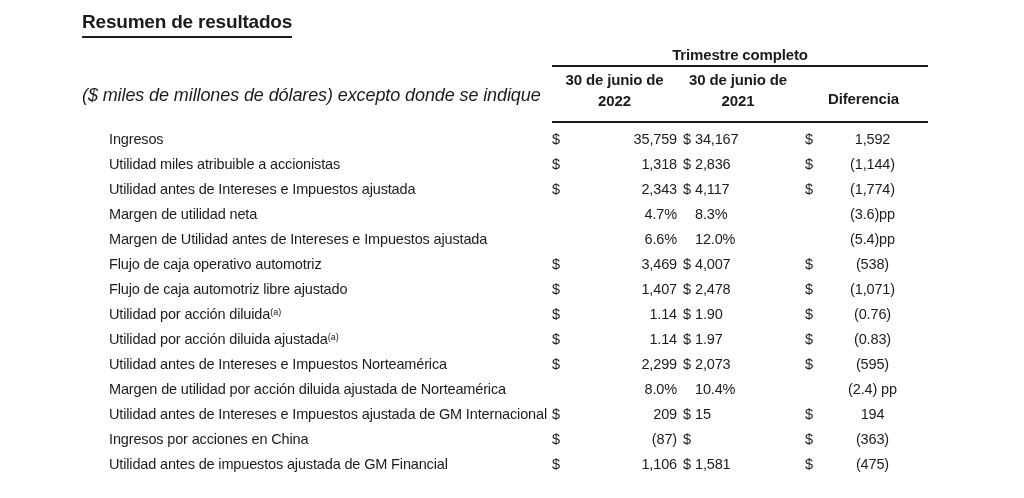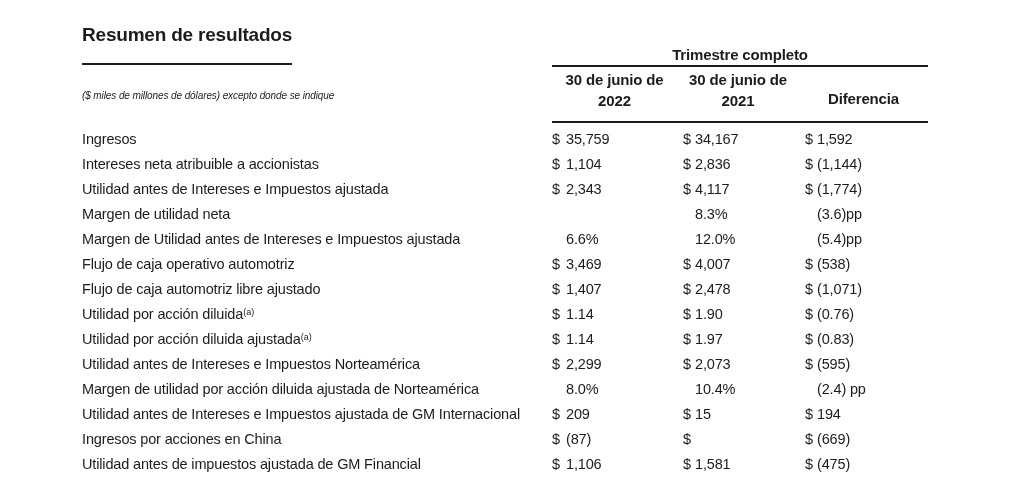--- a/index.html
+++ b/index.html
@@ -2,55 +2,55 @@
 <html><head>
 <meta charset="utf-8">
 <style>
   html,body{margin:0;padding:0;background:#ffffff;}
   .page{
     position:relative;width:1024px;height:498px;background:#ffffff;
     font-family:"Liberation Sans","DejaVu Sans",sans-serif;
     color:#1c1c1c;overflow:hidden;
   }
   .title{position:absolute;left:82px;top:11px;font-size:19px;font-weight:bold;letter-spacing:-0.2px;}
-  .title-inner{display:inline-block;padding-bottom:17px;border-bottom:2px solid #1c1c1c;margin-top:13px;}
+  .title-inner{display:inline-block;padding-bottom:3px;border-bottom:2px solid #1c1c1c;}
 
   .table{position:absolute;left:82px;top:45px;width:846px;font-size:14.5px;letter-spacing:-0.15px;}
   .grid{display:grid;grid-template-columns:470px 14px 111px 18px 104px 18px 111px;}
 
   
   .header{grid-template-rows:22px 56px;}
   .group-cell{
     grid-column:2/8;grid-row:1;text-align:left;font-weight:bold;
     display:flex;align-items:flex-end;justify-content:center;
     border-bottom:2px solid #1c1c1c;padding-bottom:2px;font-size:15px;
   }
   .sub-cell{
     grid-column:1;grid-row:2;align-self:center;
-    font-style:italic;font-size:10px;letter-spacing:-0.1px;
+    font-style:italic;font-size:18px;letter-spacing:-0.1px;
   }
   .colhdr{
     grid-row:2;font-weight:bold;text-align:center;font-size:15px;
     border-bottom:2px solid #1c1c1c;line-height:21px;padding-top:2px;
   }
   .c2022{grid-column:2/4;}
   .c2021{grid-column:4/6;}
   .cdiff{grid-column:6/8;display:flex;align-items:center;justify-content:center;padding-top:9px;}
 
   
   .tbody{padding-top:4px;}
   .row{height:25px;line-height:25px;white-space:nowrap;}
-  .c-label{grid-column:1;overflow:visible;}
+  .c-label{grid-column:1;overflow:visible;margin-left:27px;}
   .c-d{padding-left:6px;text-align:left;}
   .c-d1{grid-column:2;padding-left:0;}
-  .c-v1{grid-column:3;text-align:left;}
+  .c-v1{grid-column:3;text-align:right;}
   .c-d2{grid-column:4;}
   .c-v2{grid-column:5;}
   .c-d3{grid-column:6;}
-  .c-diff{grid-column:7;text-align:left;}
+  .c-diff{grid-column:7;text-align:center;}
   sup{font-size:9px;line-height:0;vertical-align:4px;letter-spacing:0;}
 </style>
 </head>
 <body>
 
 <div class="page">
 
   <div class="title">
     <span class="title-inner">Resumen de resultados</span>
   </div>
@@ -76,42 +76,43 @@
     <div class="c-label">Ingresos</div>
     <div class="c-d c-d1">$</div>
     <div class="c-v1">35,759</div>
     <div class="c-d c-d2">$</div>
     <div class="c-v2">34,167</div>
     <div class="c-d c-d3">$</div>
     <div class="c-diff">1,592</div>
   </div>
 
   <div class="grid row">
-    <div class="c-label">Intereses neta atribuible a accionistas</div>
-    <div class="c-d c-d1">$</div>
-    <div class="c-v1">1,104</div>
+    <div class="c-label">Utilidad miles atribuible a accionistas</div>
+    <div class="c-d c-d1">$</div>
+    <div class="c-v1">1,318</div>
     <div class="c-d c-d2">$</div>
     <div class="c-v2">2,836</div>
     <div class="c-d c-d3">$</div>
     <div class="c-diff">(1,144)</div>
   </div>
 
   <div class="grid row">
     <div class="c-label">Utilidad antes de Intereses e Impuestos ajustada</div>
     <div class="c-d c-d1">$</div>
     <div class="c-v1">2,343</div>
     <div class="c-d c-d2">$</div>
     <div class="c-v2">4,117</div>
     <div class="c-d c-d3">$</div>
     <div class="c-diff">(1,774)</div>
   </div>
 
   <div class="grid row">
     <div class="c-label">Margen de utilidad neta</div>
     <div class="c-d c-d1"></div>
+    <div class="c-v1">4.7%</div>
     <div class="c-d c-d2"></div>
     <div class="c-v2">8.3%</div>
     <div class="c-d c-d3"></div>
     <div class="c-diff">(3.6)pp</div>
   </div>
 
   <div class="grid row">
     <div class="c-label">Margen de Utilidad antes de Intereses e Impuestos ajustada</div>
     <div class="c-d c-d1"></div>
     <div class="c-v1">6.6%</div>
@@ -190,21 +191,21 @@
     <div class="c-d c-d3">$</div>
     <div class="c-diff">194</div>
   </div>
 
   <div class="grid row">
     <div class="c-label">Ingresos por acciones en China</div>
     <div class="c-d c-d1">$</div>
     <div class="c-v1">(87)</div>
     <div class="c-d c-d2">$</div>
     <div class="c-d c-d3">$</div>
-    <div class="c-diff">(669)</div>
+    <div class="c-diff">(363)</div>
   </div>
 
   <div class="grid row">
     <div class="c-label">Utilidad antes de impuestos ajustada de GM Financial</div>
     <div class="c-d c-d1">$</div>
     <div class="c-v1">1,106</div>
     <div class="c-d c-d2">$</div>
     <div class="c-v2">1,581</div>
     <div class="c-d c-d3">$</div>
     <div class="c-diff">(475)</div>

